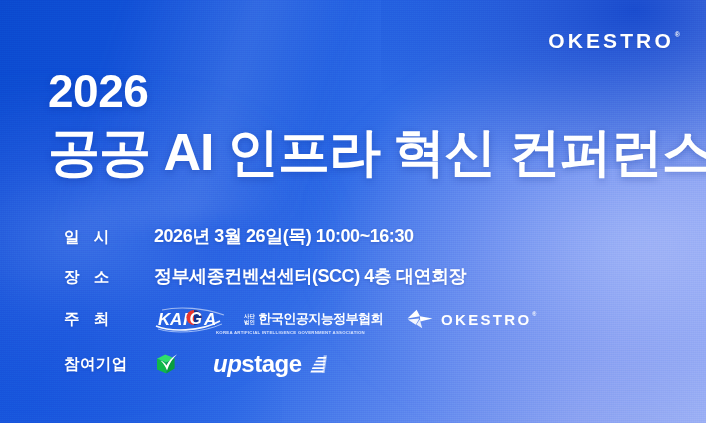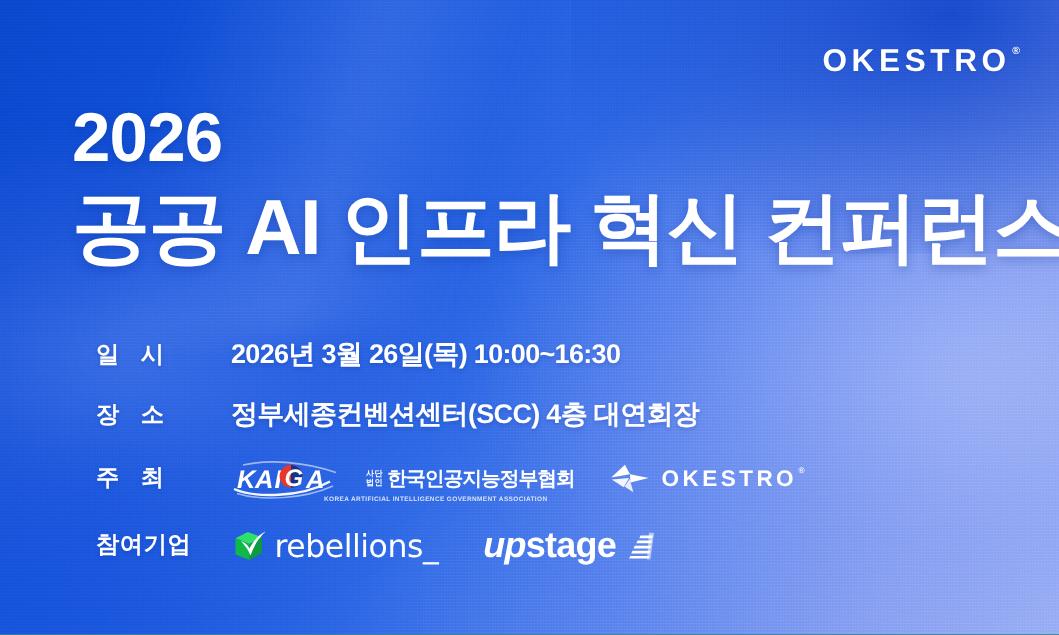--- a/index.html
+++ b/index.html
@@ -257,21 +257,20 @@
 
           <div class="rebel">
             <div class="rebel-cube">
               <svg width="24" height="24" viewBox="0 0 24 24" aria-hidden="true">
                 <path d="M3 6.8 L11.2 2.6 L20.6 6.2 L12.4 10.6 Z" fill="#2fe06a"></path>
                 <path d="M3 6.8 L12.4 10.6 L12.4 21.4 L3 17.6 Z" fill="#10b84a"></path>
                 <path d="M12.4 10.6 L20.6 6.2 L20.6 16.6 L12.4 21.4 Z" fill="#0a9c3e"></path>
                 <path d="M6.6 8.6 C10 12.4, 11.6 14.6, 13 18.4 C15.4 11.6, 18.6 6.2, 23.2 2.2 C18.2 4.6, 14.6 9.2, 12.4 13.6 C11 11.2, 9 9.4, 6.6 8.6 Z" fill="#ffffff"></path>
               </svg>
             </div>
-            <div class="rebel-word">rebellions_</div>
           </div>
 
           <div class="upstage">
             <div class="up-word">
               <span class="it">up</span><span>stage</span>
             </div>
             <div class="up-mark">
               <svg width="22" height="20" viewBox="0 0 22 20" aria-hidden="true">
                 <path d="M4.2 16.6 L17.0 16.6 L16.2 18.4 L3.4 18.4 Z" fill="#ffffff"></path>
                 <path d="M5.6 13.2 L17.6 13.2 L16.8 15.0 L4.8 15.0 Z" fill="#ffffff"></path>

